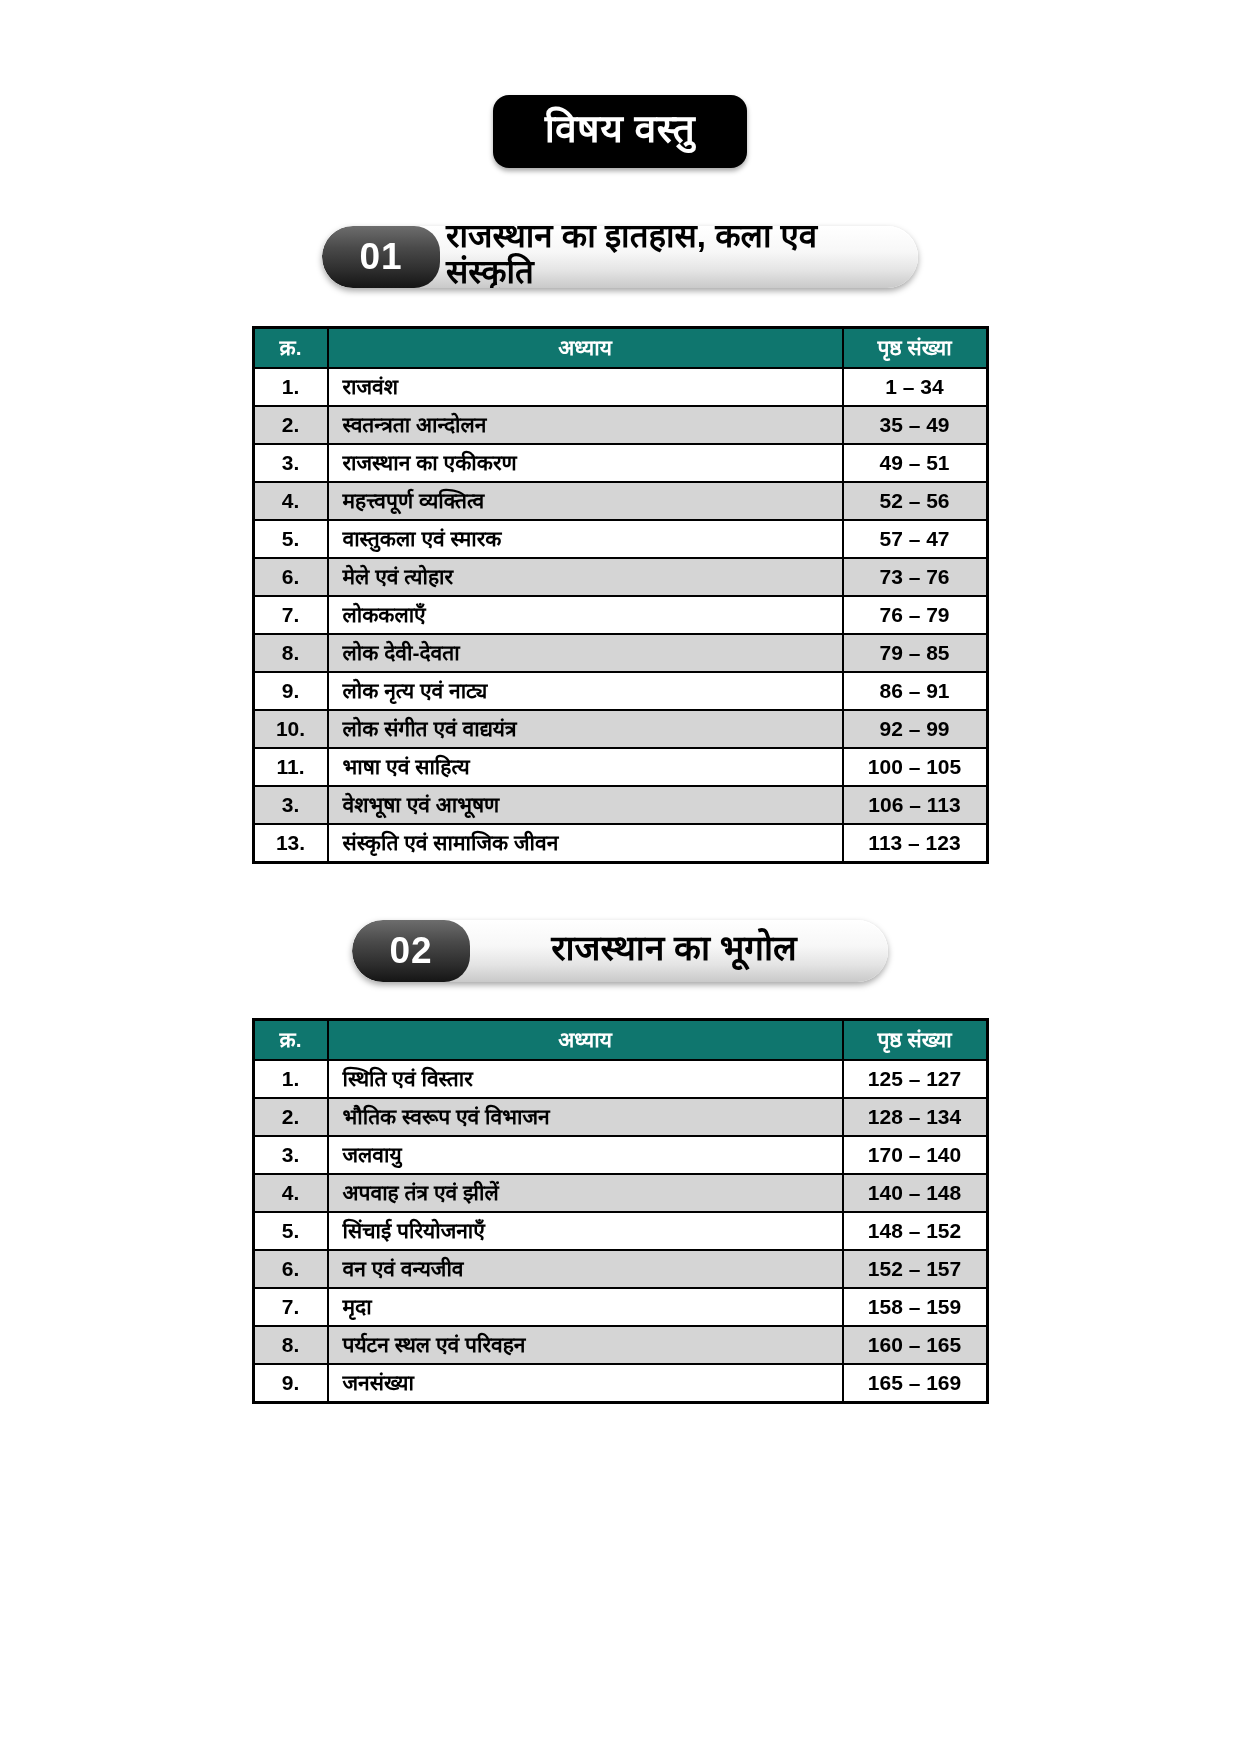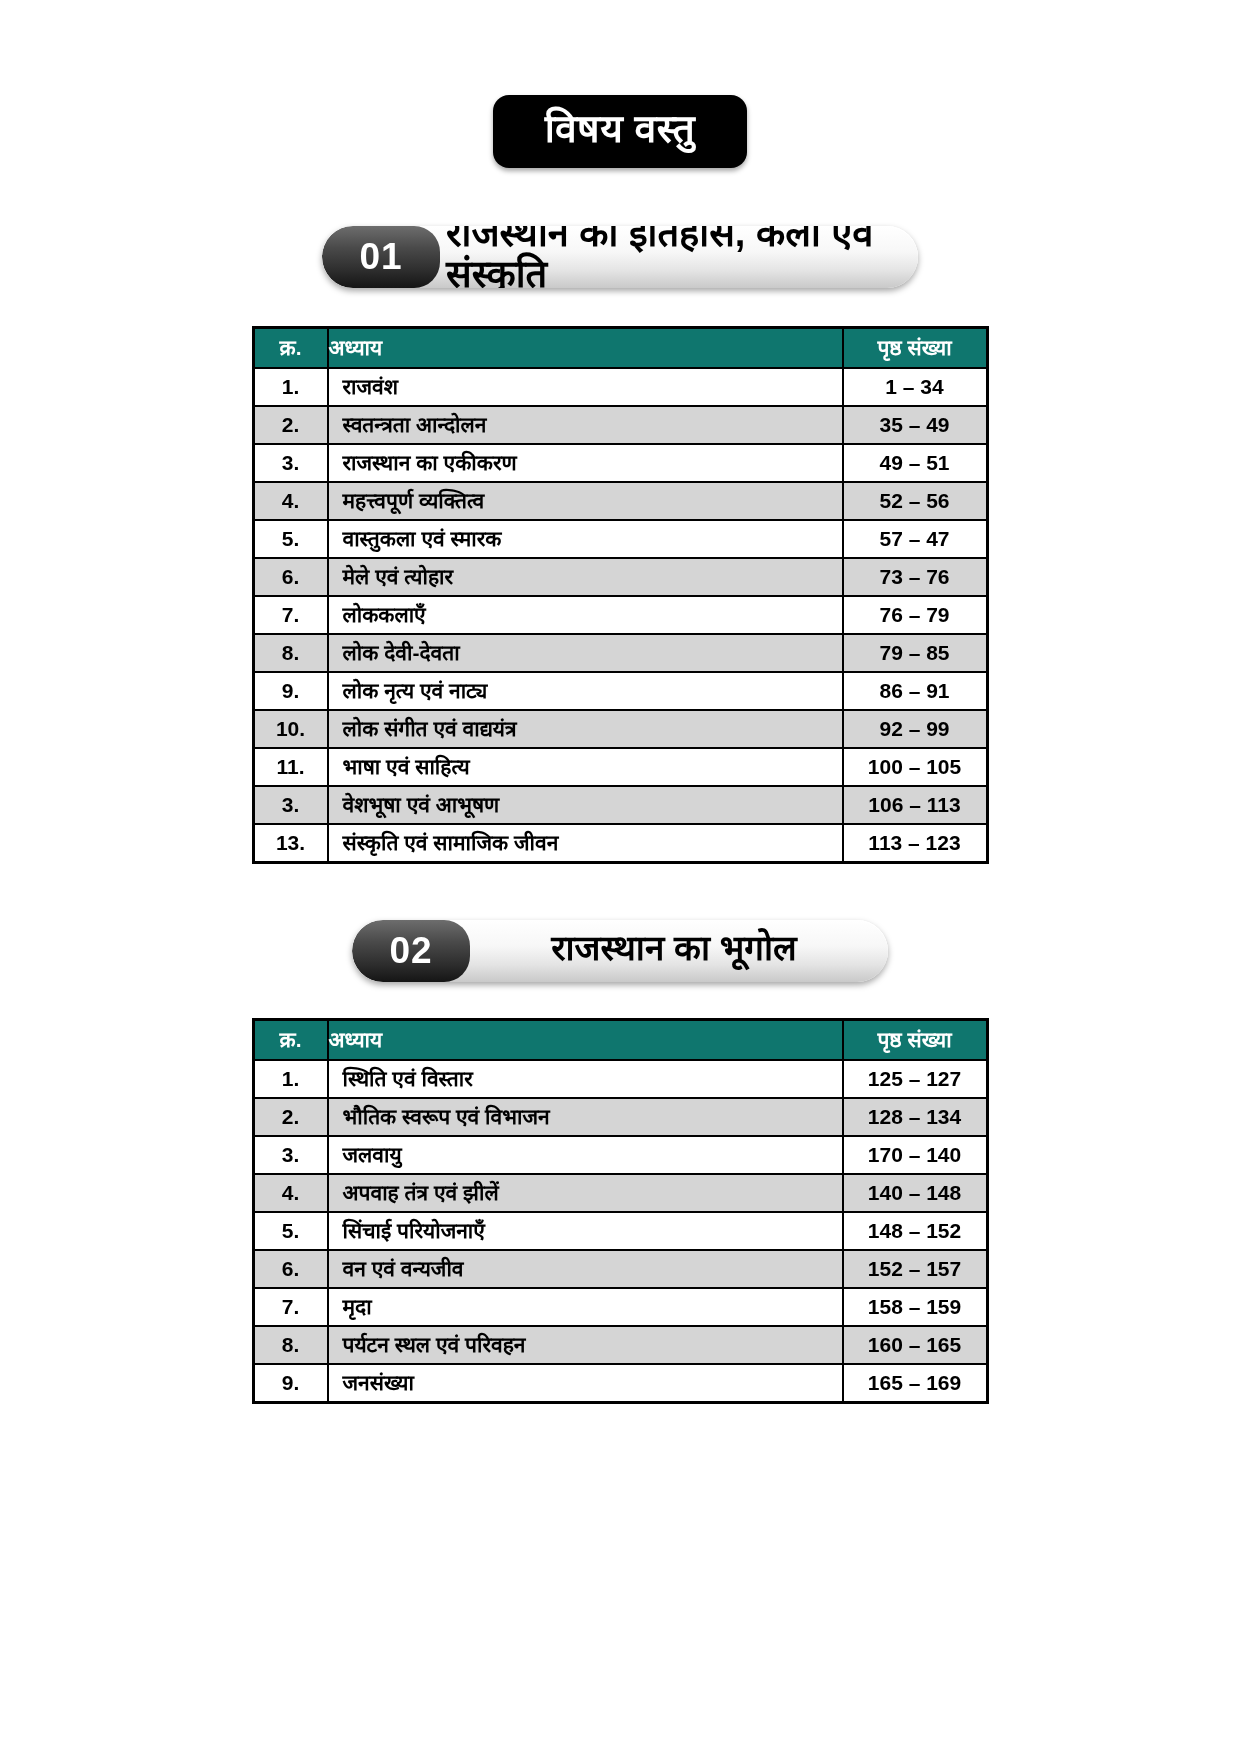--- a/index.html
+++ b/index.html
@@ -68,21 +68,21 @@
     font-size: 37px;
     font-weight: bold;
     letter-spacing: 1px;
     flex: none;
   }
   .banner-label {
     flex: 1;
     display: flex;
     align-items: center;
     justify-content: center;
-    font-size: 38px;
+    font-size: 33px;
     font-weight: bold;
     color: #000000;
     padding: 0 16px 5px 6px;
     line-height: 1.1;
   }
   .banner-2 .banner-label { font-size: 35px; }
 
   .section-block { margin-bottom: 8px; }
   .sec-gap-1 { height: 38px; }
   .sec-gap-2 { height: 36px; }
@@ -107,21 +107,21 @@
     background: #0f766e;
     color: #ffffff;
     height: 38px;
     border-color: #000000;
     font-size: 21px;
   }
   .col-sr   { width: 72px;  text-align: center; }
   .col-ch   { width: 513px; text-align: left; padding-left: 14px !important; }
   .col-pg   { width: 142px; text-align: center; }
 
-  thead .col-ch { text-align: left; padding-left: 0 !important; }
+  thead .col-ch { text-align: center; padding-left: 0 !important; }
 
   tbody tr.alt td { background: #d5d5d5; }
   tbody tr td { background: #ffffff; }
 
   .tbl-gap { height: 48px; }
 </style>
 </head>
 <body>
 
 <div class="page">

